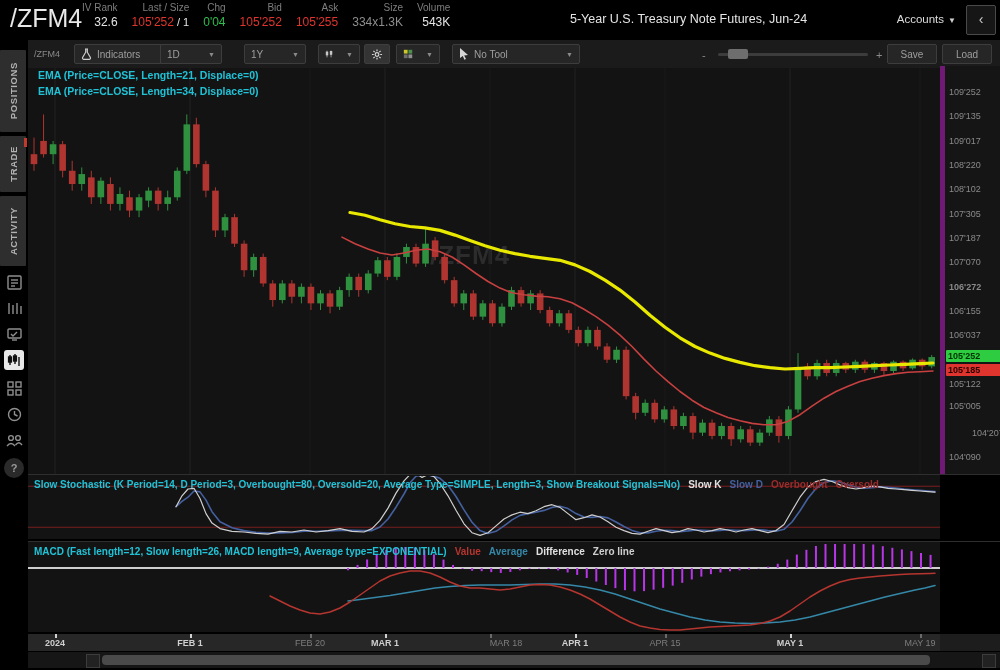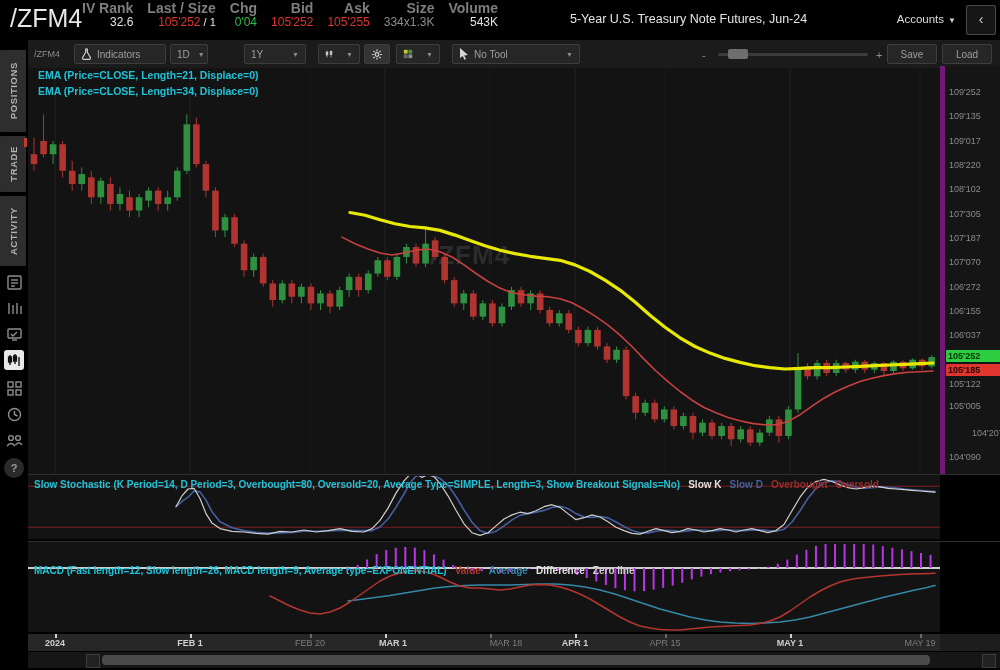--- a/index.html
+++ b/index.html
@@ -4,21 +4,21 @@
 <style>
   html,body{margin:0;padding:0;background:#000;}
   #app{position:relative;width:1000px;height:670px;background:#000;overflow:hidden;
        font-family:"Liberation Sans",sans-serif;color:#ddd;-webkit-font-smoothing:antialiased;}
   .abs{position:absolute;}
   
   #topbar{left:0;top:0;width:1000px;height:40px;background:#000;}
   #symbol{left:10px;top:4px;font-size:25px;color:#e8e8e8;letter-spacing:0;}
   #quote-cols{left:82px;top:2px;height:36px;display:flex;}
   .qcol{text-align:right;margin-right:14px;white-space:nowrap;}
-  .qcol .ql{font-size:14px;color:#7e7e7e;line-height:12px;font-weight:bold;}
+  .qcol .ql{font-size:10px;color:#7e7e7e;line-height:12px;}
   .qcol .qv{font-size:12px;line-height:16px;color:#e4e4e4;}
   .tone-red{color:var(--down)!important;} .tone-green{color:var(--up)!important;}
   .tone-gray{color:#8e8e8e!important;} .tone-white{color:#e4e4e4!important;}
   .qv .suffix{color:#cfcfcf;font-size:11px;}
   #desc{left:570px;top:12px;font-size:12.5px;color:#e6e6e6;white-space:nowrap;}
   #accounts{right:44px;top:13px;font-size:11.5px;color:#dcdcdc;}
   #accounts .chev{font-size:8px;color:#cfcfcf;margin-left:4px;}
   #back-btn{right:4px;top:5px;width:28px;height:28px;border:1px solid #4a4a4a;background:#161616;
             color:#cfcfcf;text-align:center;line-height:26px;font-size:14px;border-radius:2px;}
   
@@ -57,21 +57,21 @@
   .badge{position:absolute;left:1px;width:52px;font-size:9px;font-weight:bold;color:#000;
          text-align:left;padding:1px 2px;border-radius:1px;white-space:nowrap;}
   
   .sep{left:28px;width:972px;height:1px;background:#2e2e2e;}
   #stoch-svg{left:28px;top:476px;} #macd-svg{left:28px;top:544px;}
   #stoch-bg{left:28px;top:475px;width:912px;height:64px;background:#131313;}
   #macd-bg{left:28px;top:542px;width:912px;height:90px;background:#131313;}
   .panel-header{position:absolute;font-size:10px;font-weight:bold;white-space:nowrap;}
   .ph-title{color:var(--accent);}
   .leg{margin-left:8px;}
-  #stoch-header{left:34px;top:479px;} #macd-header{left:34px;top:546px;margin-top:19px;}
+  #stoch-header{left:34px;top:479px;} #macd-header{left:34px;top:546px;}
   #ind-axis{left:940px;top:474px;width:60px;height:160px;background:#151515;border-left:1px solid #303030;}
   .ind-badge{position:absolute;left:0px;width:56px;font-size:9px;font-weight:bold;padding:1px 2px;white-space:nowrap;}
   
   #xaxis{left:28px;top:634px;width:912px;height:17px;background:#272727;}
   #xaxis-corner{left:940px;top:634px;width:60px;height:17px;background:#1d1d1d;}
   .xlab{position:absolute;top:4px;font-size:9px;color:#7d7d7d;white-space:nowrap;transform:translateX(-50%);}
   .xlab.bold{color:#cfcfcf;font-weight:bold;}
   .xtick{position:absolute;top:0;width:2px;height:4px;background:#6a6a6a;}
   .xtick.bold{background:#d0d0d0;}
   
@@ -192,21 +192,21 @@
   </div>
 
   <div class="abs" id="toolbar">
     <div class="abs" id="tb-symbol">/ZFM4</div>
     <div class="tb" style="left:46px;width:92px">
       <svg width="11" height="12" viewBox="0 0 11 12" stroke="#cfcfcf" fill="none" stroke-width="1.2">
           <path d="M4 1 h3 M4.7 1 v3.2 L1.6 9.5 a1.3 1.3 0 0 0 1.2 1.8 h5.4 a1.3 1.3 0 0 0 1.2-1.8 L6.3 4.2 V1"></path>
         </svg>
       <span>Indicators</span>
     </div>
-    <div class="tb" style="left:142px;width:38px">
+    <div class="tb" style="left:132px;width:62px">
       <span>1D</span>
         <span class="chev">▼</span>
     </div>
     <div class="tb" style="left:216px;width:62px">
       <span>1Y</span>
         <span class="chev">▼</span>
     </div>
     <div class="tb" style="left:290px;width:42px">
       <svg width="12" height="12" viewBox="0 0 12 12" stroke="#cfcfcf" fill="#cfcfcf" stroke-width="1">
           <line x1="3" y1="1" x2="3" y2="11"></line>
@@ -455,21 +455,21 @@
   <div class="abs ema-label" id="ema-label-1">EMA (Price=CLOSE, Length=34, Displace=0)</div>
   <div class="abs" id="price-axis">
       <div class="pax" style="top: 21.0338px;">109'252</div>
       <div class="pax" style="top: 45.273px;">109'135</div>
       <div class="pax" style="top: 69.7245px;">109'017</div>
       <div class="pax" style="top: 93.9638px;">108'220</div>
       <div class="pax" style="top: 118.409px;">108'102</div>
       <div class="pax" style="top: 142.654px;">107'305</div>
       <div class="pax" style="top: 167.099px;">107'187</div>
       <div class="pax" style="top: 191.339px;">107'070</div>
-      <div class="pax" style="top: 215.79px;">106'272</div>
+      <div class="pax" style="top: 215.79px; font-weight: bold;">106'272</div>
       <div class="pax" style="top: 240.029px;">106'155</div>
       <div class="pax" style="top: 264.481px;">106'037</div>
       <div class="pax" style="top: 313.165px;">105'122</div>
       <div class="pax" style="top: 335px;">105'005</div>
       <div class="pax" style="top: 361.856px; margin-left: 23px;">104'207</div>
       <div class="pax" style="top: 386.095px;">104'090</div>
       <div class="badge" style="top: 284.234px; background: rgb(46, 204, 64); color: rgb(0, 51, 0);">105'252</div>
       <div class="badge" style="top: 298.124px; background: rgb(224, 52, 46); color: rgb(43, 0, 0);">105'185</div>
     </div>
 
@@ -560,21 +560,21 @@
 
 
   <div class="abs" id="xaxis">
       <div class="xtick bold" style="left: 27px;"></div>
       <div class="xlab bold" style="left: 27px;">2024</div>
       <div class="xtick bold" style="left: 162px;"></div>
       <div class="xlab bold" style="left: 162px;">FEB 1</div>
       <div class="xtick" style="left: 282px;"></div>
       <div class="xlab" style="left: 282px;">FEB 20</div>
       <div class="xtick bold" style="left: 357px;"></div>
-      <div class="xlab bold" style="left: 365px;">MAR 1</div>
+      <div class="xlab bold" style="left: 357px;">MAR 1</div>
       <div class="xtick" style="left: 462px;"></div>
       <div class="xlab" style="left: 462px; margin-left: 16px;">MAR 18</div>
       <div class="xtick bold" style="left: 547px;"></div>
       <div class="xlab bold" style="left: 547px;">APR 1</div>
       <div class="xtick" style="left: 637px;"></div>
       <div class="xlab" style="left: 637px;">APR 15</div>
       <div class="xtick bold" style="left: 762px;"></div>
       <div class="xlab bold" style="left: 762px;">MAY 1</div>
       <div class="xtick" style="left: 892px;"></div>
       <div class="xlab" style="left: 892px;">MAY 19</div>

